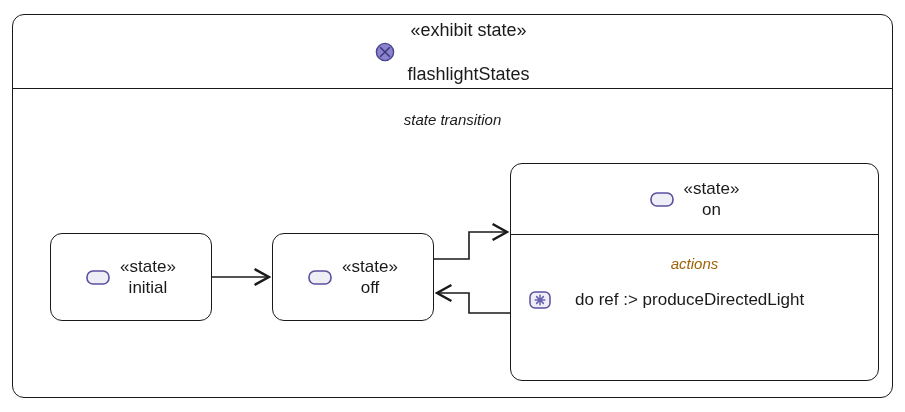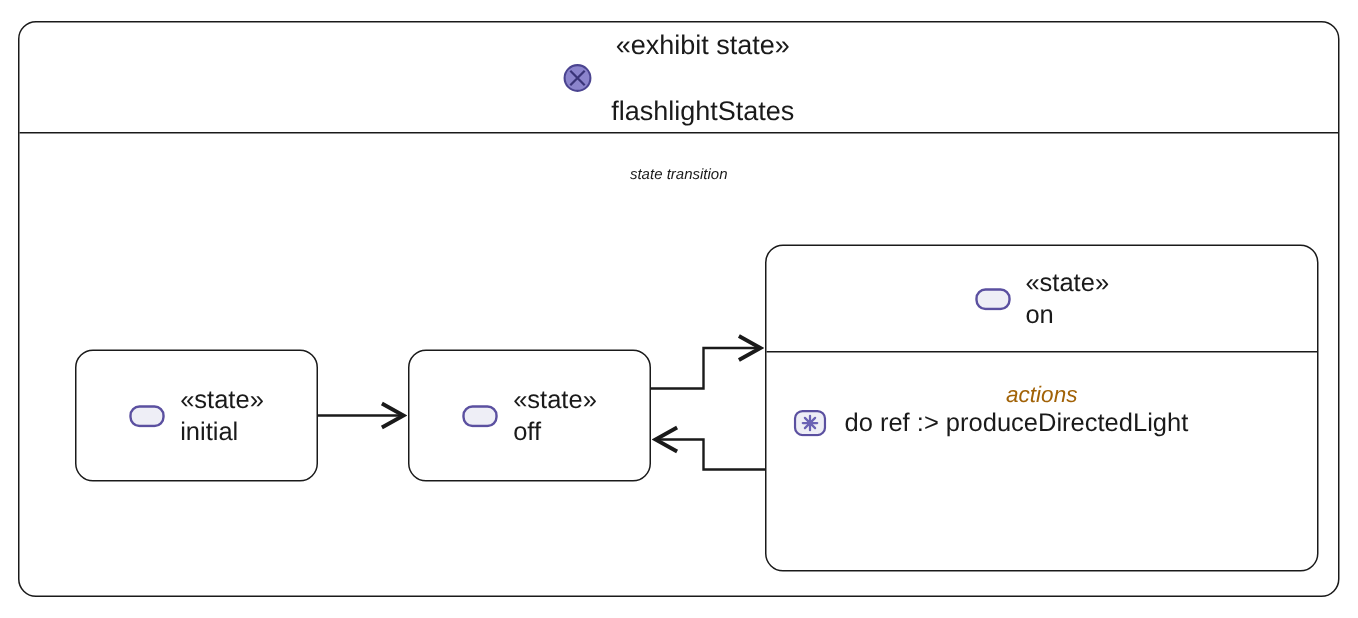--- a/index.html
+++ b/index.html
@@ -62,21 +62,21 @@
     display: block;
   }
 
   
   .compartment-label {
     position: absolute;
     left: 0;
     top: 96px;
     width: 100%;
     text-align: center;
-    font-size: 10px;
+    font-size: 15px;
     font-style: italic;
     color: #1a1a1a;
   }
 
   
   .state-box {
     position: absolute;
     box-sizing: border-box;
     border: 1.6px solid #1a1a1a;
     border-radius: 12px;
@@ -88,41 +88,42 @@
     justify-content: center;
     gap: 10px;
     height: 100%;
   }
   .state-head.with-divider {
     height: 71px;
     border-bottom: 1.6px solid #1a1a1a;
     box-sizing: border-box;
   }
   .state-label {
-    text-align: left;
+    text-align: center;
     font-size: 17px;
     line-height: 21px;
   }
 
   
   #box-initial { left: 50px; top: 233px; width: 162px; height: 88px; }
   #box-off     { left: 272px; top: 233px; width: 162px; height: 88px; }
   #box-on      { left: 510px; top: 163px; width: 369px; height: 218px; }
 
   .actions-label {
     text-align: center;
     font-size: 15px;
     font-style: italic;
     margin-top: 20px;
     color: #a16207;
   }
   .action-row {
     display: flex;
     align-items: center;
-    gap: 12px;
+    gap: 24px;
+    margin-top: 18px;
     padding-left: 18px;
     font-size: 17px;
   }
 
   
   .icon {
     display: inline-block;
     flex: 0 0 auto;
     line-height: 0;
   }

